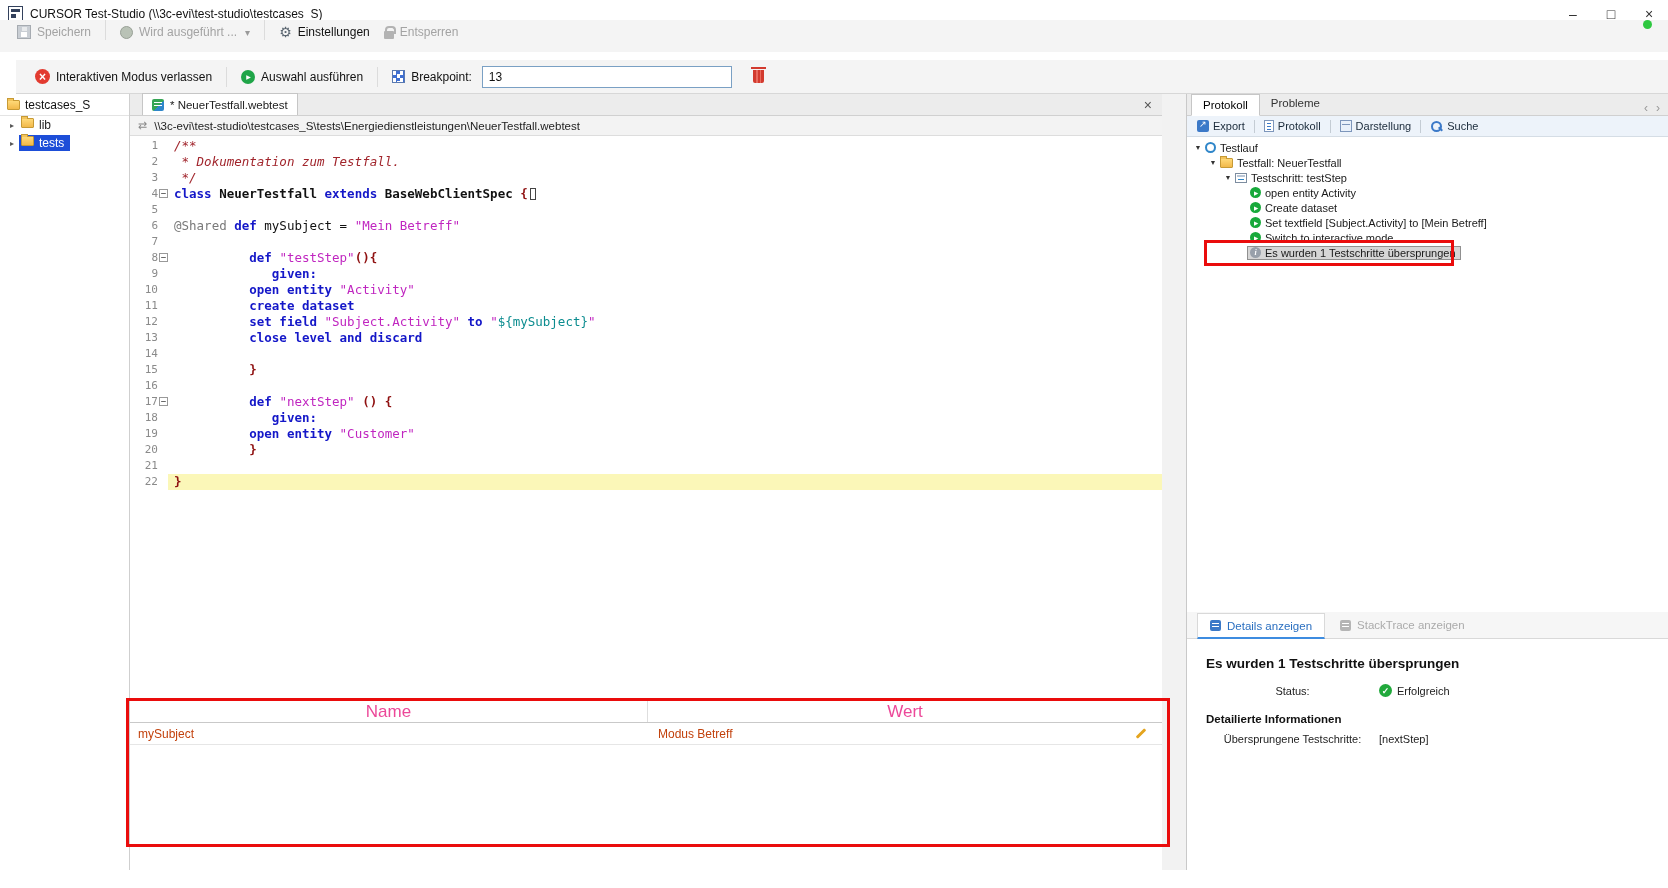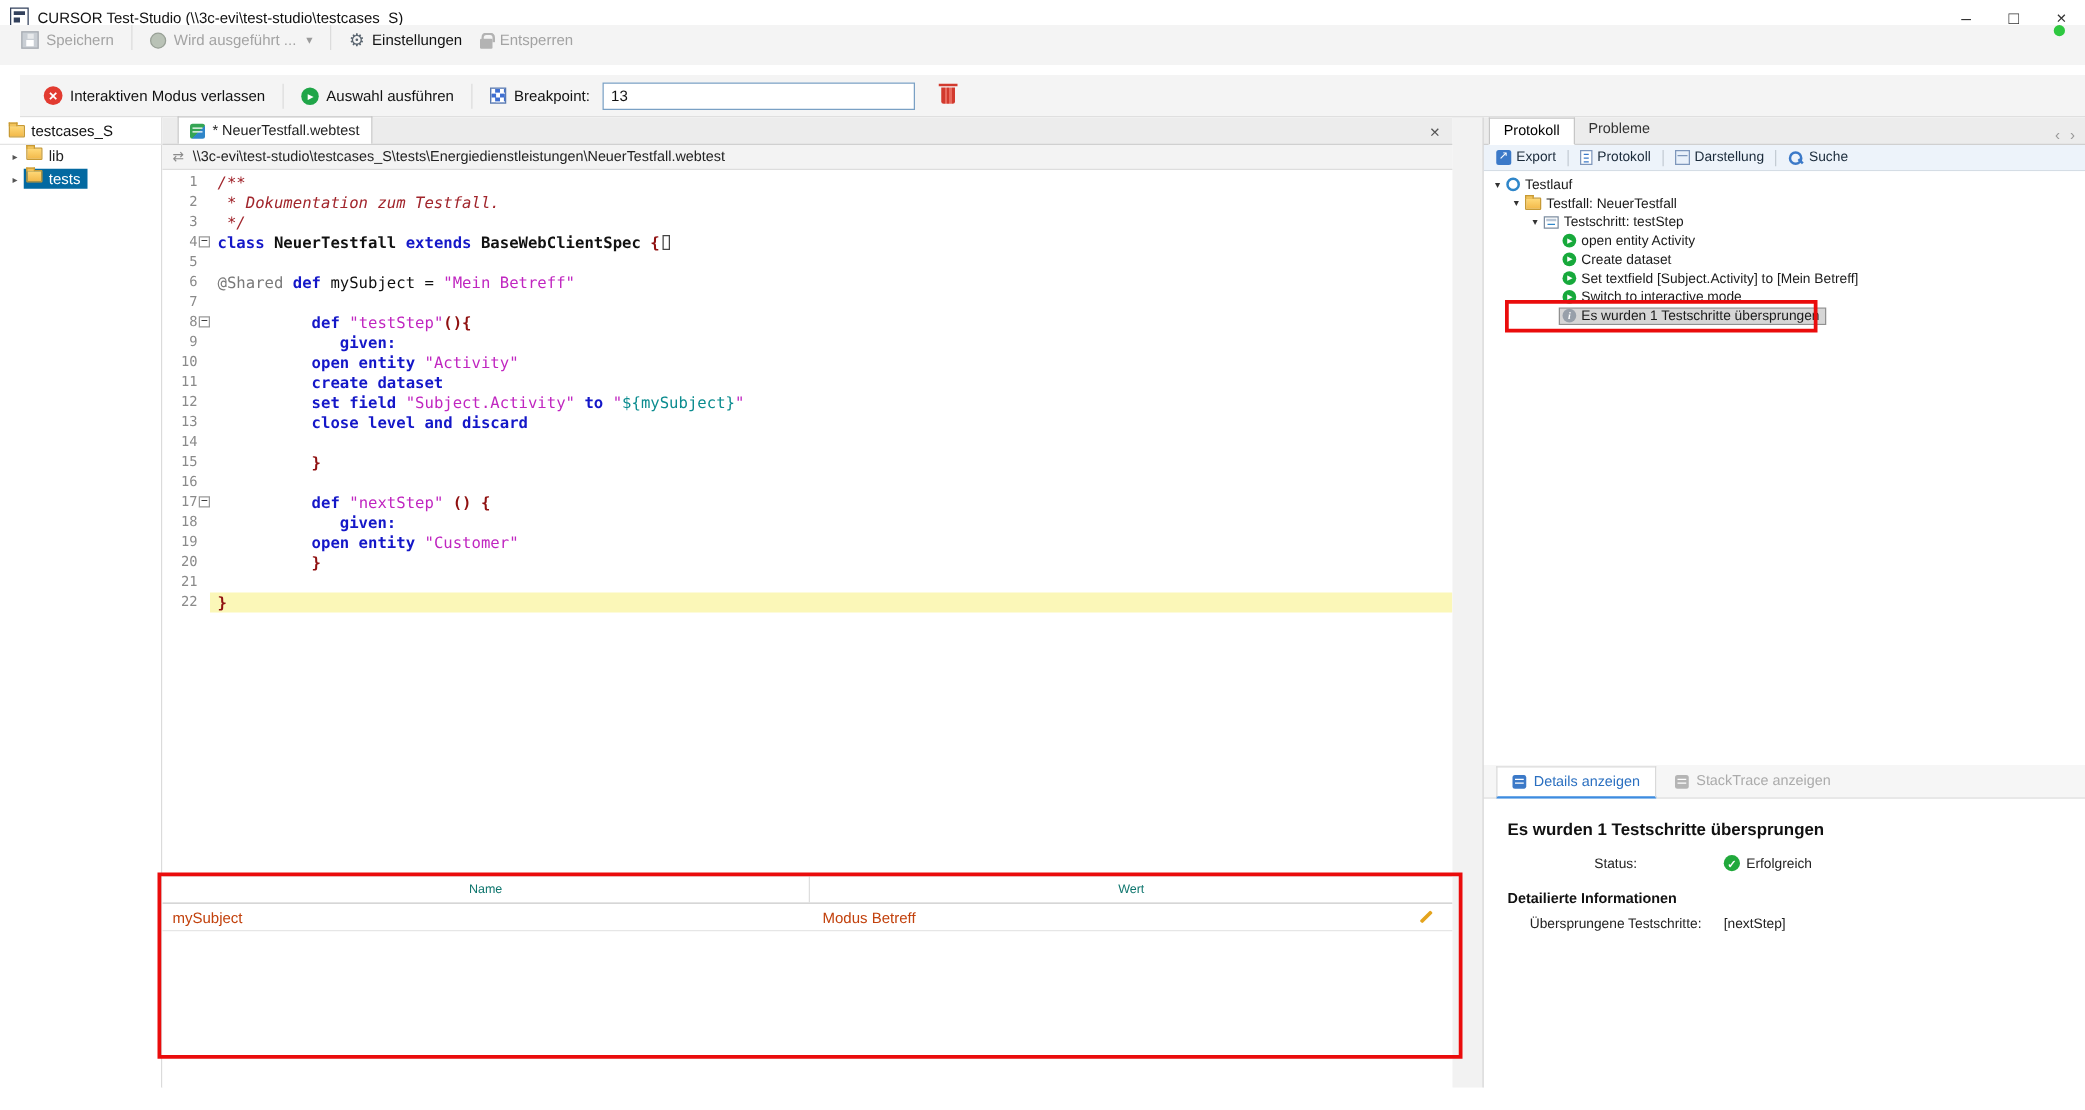--- a/index.html
+++ b/index.html
@@ -51,21 +51,21 @@
   .icon-trash { width:11px; height:13px; background:linear-gradient(90deg,#d23a2e 30%, #e86a5e 30% 45%, #d23a2e 45% 60%, #e86a5e 60% 75%, #d23a2e 75%);
                 border-radius:0 0 2px 2px; position:relative; margin-left:14px; }
   .icon-trash::before { content:""; position:absolute; left:-2px; top:-3px; width:15px; height:2px; background:#d23a2e; }
 
   
   .filetree { position:absolute; left:0; top:94px; width:130px; bottom:18px; background:#fff; border-right:1px solid #cfcfcf; }
   .ft-header { height:22px; display:flex; align-items:center; gap:5px; padding-left:7px; background:#fff;
                border-bottom:1px solid #e4e4e4; font-size:12px; color:#111; }
   .ft-row { height:18px; display:flex; align-items:center; padding-left:7px; font-size:12px; color:#222; }
   .ft-inner { display:inline-flex; align-items:flex-start; gap:5px; padding:1px 6px 1px 2px; margin-left:2px; }
-  .ft-row.sel .ft-inner { background:#0369a1; }
+  .ft-row.sel .ft-inner { background:#1d4ed8; }
   .ft-row.sel .ft-label { color:#fff; }
 
   .icon-folder { width:13px; height:10px; background:linear-gradient(#ffd978,#f2b94a); border:1px solid #c79a35;
                  border-radius:1px; position:relative; display:inline-block; flex:none; }
   .icon-folder::before { content:""; position:absolute; top:-3px; left:-1px; width:5px; height:2px;
                          background:#f2c35a; border:1px solid #c79a35; border-bottom:none; }
 
   .exp { width:10px; display:inline-block; font-size:8px; color:#555; text-align:center; flex:none; }
   .exp.right::before { content:"▸"; }
   .exp.down::before { content:"▼"; font-size:7px; color:#333; }
@@ -100,21 +100,21 @@
   .tok-interp { color:#0b8c8f; }
   .tok-ann { color:#7a7a7a; }
   .tok-plain { color:#111; }
   .tok-brace { color:#8f1010; font-weight:bold; }
   .tok-ident { color:#111; font-weight:bold; }
   .caretbox { display:inline-block; width:6px; height:12px; border:1px solid #444; vertical-align:-2px; margin-left:2px; }
 
   
   .vartable { position:absolute; left:0; right:0; top:606px; height:145px; background:#fff; border-top:1px solid #bbb; }
   .vheader { display:flex; height:22px; border-bottom:1px solid #c9c9c9; }
-  .vh { font-size:10px; color:#0f766e; line-height:22px; text-align:center; }
+  .vh { font-size:17px; color:#ec4899; line-height:22px; text-align:center; }
   .vh.c1 { width:518px; border-right:1px solid #dedede; }
   .vh.c2 { flex:1; }
   .vrow { display:flex; align-items:center; height:22px; border-bottom:1px solid #e6e6e6; font-size:12px; color:#c2410c; }
   .vcell.c1 { width:518px; padding-left:8px; }
   .vcell.c2v { flex:1; padding-left:10px; }
   .icon-pencil { width:13px; height:13px; position:relative; display:inline-block; margin-right:14px; flex:none; }
   .icon-pencil::before { content:""; position:absolute; left:0; top:5px; width:12px; height:3px; background:#e4a41e;
                          border-radius:1px; transform:rotate(-45deg); }
 
   

